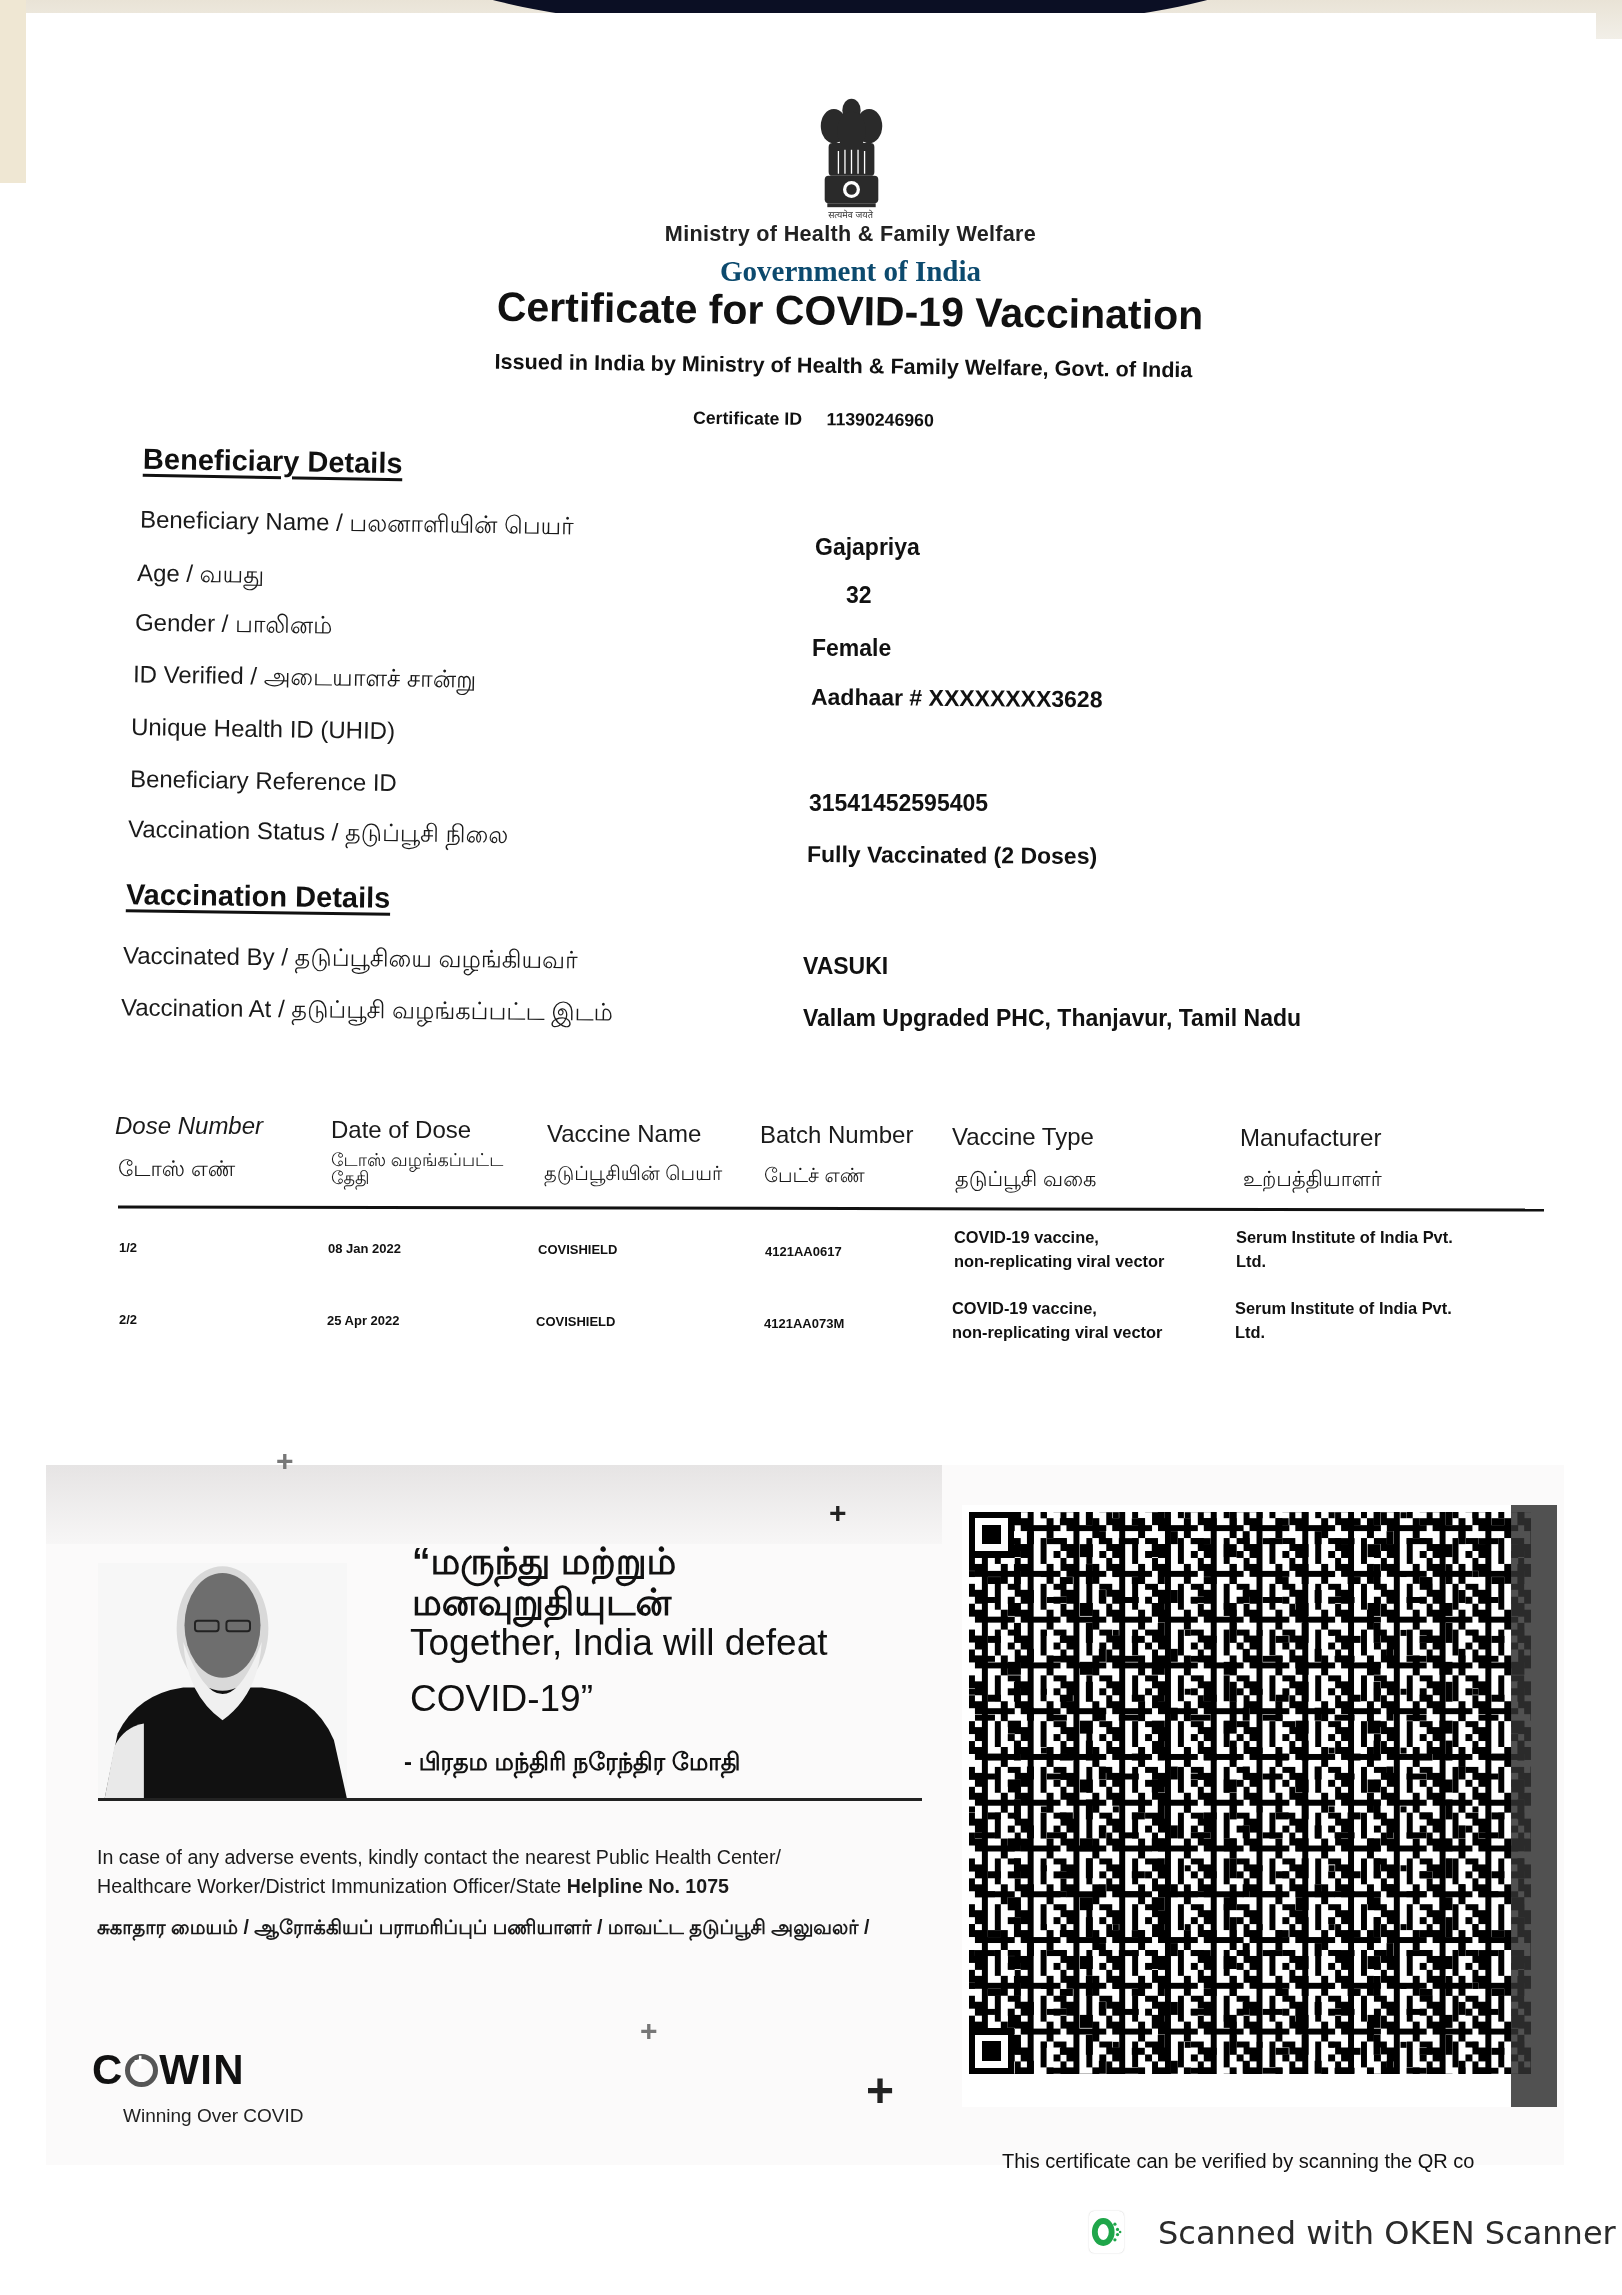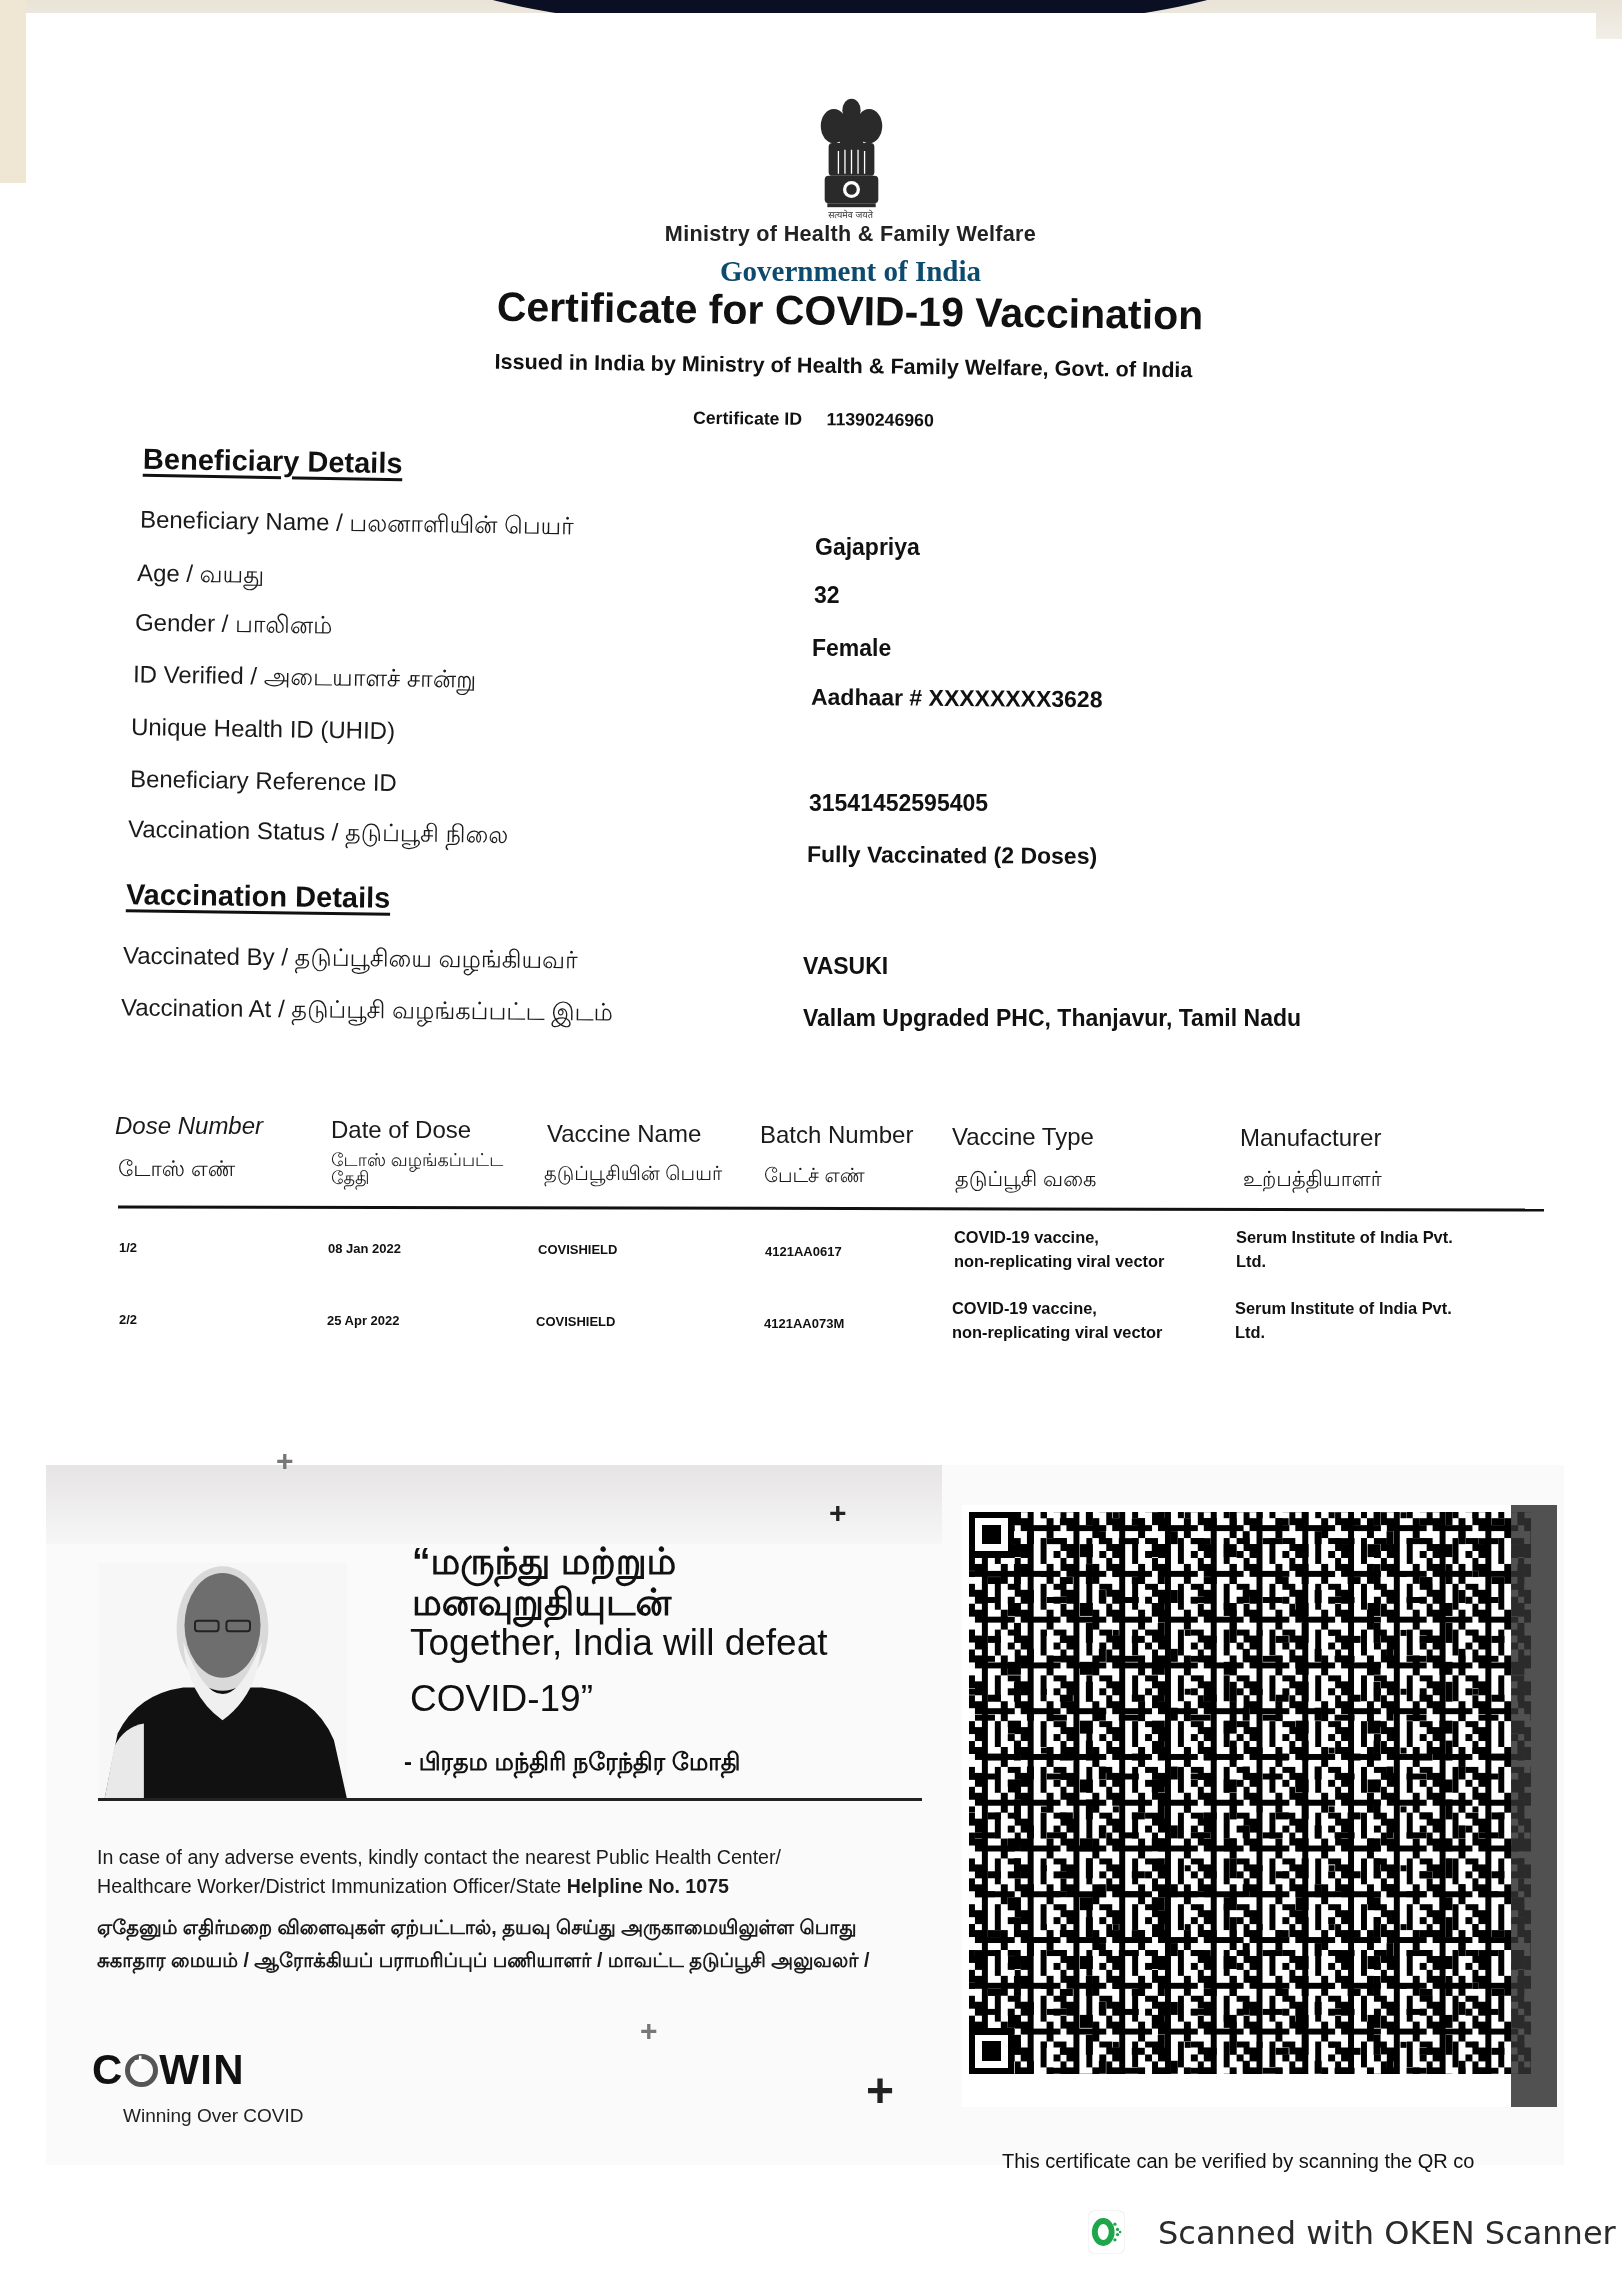--- a/index.html
+++ b/index.html
@@ -118,21 +118,21 @@
 
 <div class="abs lbl" style="left:140px; top:509px; transform:rotate(0.9deg);">Beneficiary Name / பலனாளியின் பெயர்</div>
 <div class="abs lbl" style="left:137px; top:560px; transform:rotate(0.9deg);">Age / வயது</div>
 <div class="abs lbl" style="left:135px; top:610px; transform:rotate(0.9deg);">Gender / பாலினம்</div>
 <div class="abs lbl" style="left:133px; top:663px; transform:rotate(0.9deg);">ID Verified / அடையாளச் சான்று</div>
 <div class="abs lbl" style="left:131px; top:715px; transform:rotate(0.9deg);">Unique Health ID (UHID)</div>
 <div class="abs lbl" style="left:130px; top:767px; transform:rotate(0.9deg);">Beneficiary Reference ID</div>
 <div class="abs lbl" style="left:128px; top:818px; transform:rotate(0.9deg);">Vaccination Status / தடுப்பூசி நிலை</div>
 
 <div class="abs val" style="left:815px; top:534px;text-align:center;">Gajapriya</div>
-<div class="abs val" style="left:814px; top:582px;">32</div>
+<div class="abs val" style="left:846px; top:582px;">32</div>
 <div class="abs val" style="left:812px; top:635px;">Female</div>
 <div class="abs val" style="left:811px; top:685px; transform:rotate(0.5deg);">Aadhaar # XXXXXXXX3628</div>
 <div class="abs val" style="left:810px; top:739px;"></div>
 <div class="abs val" style="left:809px; top:790px;">31541452595405</div>
 <div class="abs val" style="left:807px; top:842px; transform:rotate(0.4deg);">Fully Vaccinated (2 Doses)</div>
 
 <div class="abs section-h sec-vac">Vaccination Details</div>
 <div class="abs lbl" style="left:123px; top:944px; transform:rotate(0.6deg);">Vaccinated By / தடுப்பூசியை வழங்கியவர்</div>
 <div class="abs lbl" style="left:121px; top:996px; transform:rotate(0.6deg);">Vaccination At / தடுப்பூசி வழங்கப்பட்ட இடம்</div>
 <div class="abs val" style="left:803px; top:953px;">VASUKI</div>
@@ -214,21 +214,20 @@
 <div class="abs quote-en1">Together, India will defeat</div>
 <div class="abs quote-en2">COVID-19”</div>
 <div class="abs quote-attr">- பிரதம மந்திரி நரேந்திர மோதி</div>
 <div class="abs card-rule"></div>
 
 <div class="abs adverse-en">
   <div>In case of any adverse events, kindly contact the nearest Public Health Center/</div>
   <div><span>Healthcare Worker/District Immunization Officer/State </span><b>Helpline No. 1075</b></div>
 </div>
 <div class="abs adverse-ta">
-  <div>ஏதேனும் எதிர்மறை விளைவுகள் ஏற்பட்டால், தயவு செய்து அருகாமையிலுள்ள பொது</div>
   <div>சுகாதார மையம் / ஆரோக்கியப் பராமரிப்புப் பணியாளர் / மாவட்ட தடுப்பூசி அலுவலர் /</div>
 </div>
 
 <div class="abs cowin"><span>C</span><span class="o"></span><span>WIN</span></div>
 <div class="abs cowin-tag">Winning Over COVID</div>
 
 <svg class="abs qr" viewBox="0 0 91 92" shape-rendering="crispEdges">
   <defs>
     <pattern id="qrpat" width="7" height="7" patternUnits="userSpaceOnUse">
       <rect x="0" y="0" width="7" height="7" fill="#fff"></rect>

